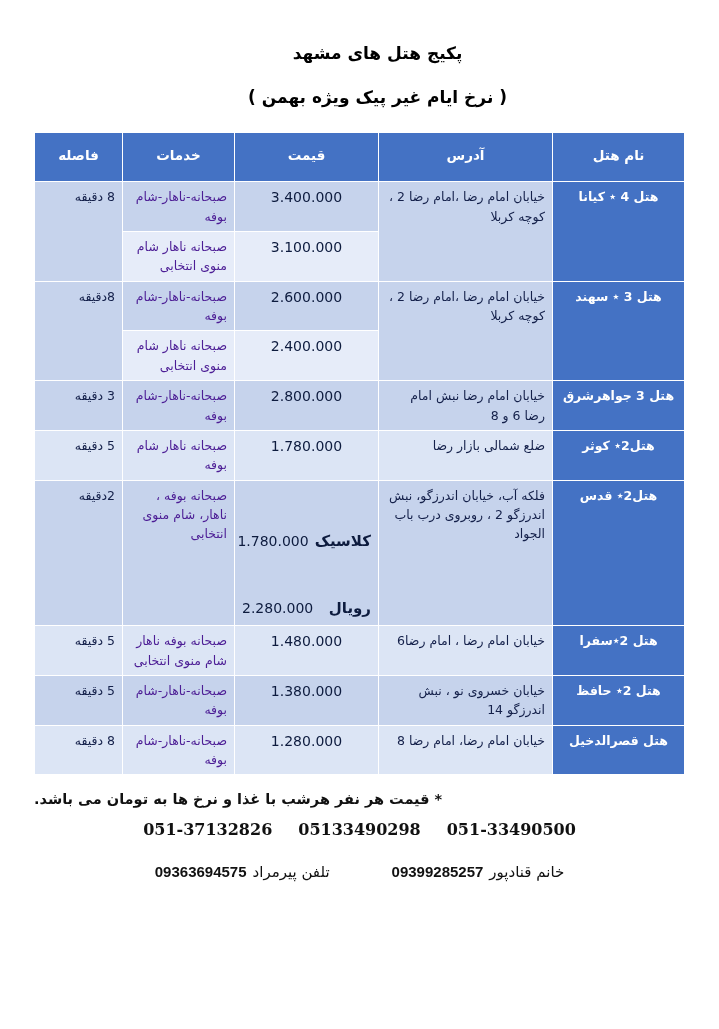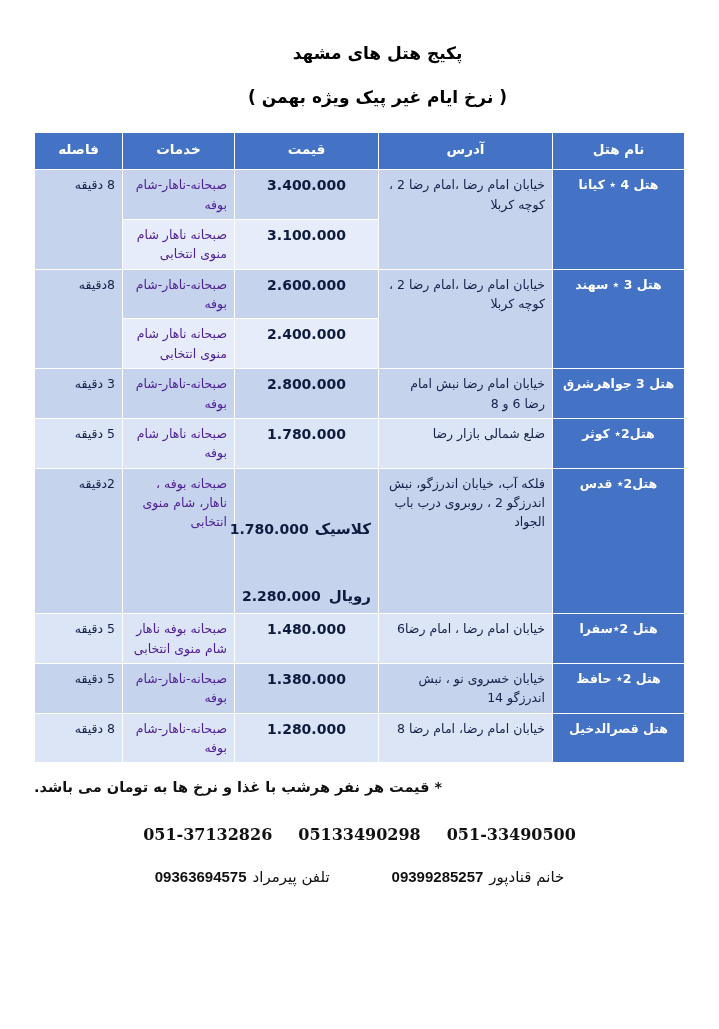--- a/index.html
+++ b/index.html
@@ -63,21 +63,21 @@
     vertical-align: top;
     font-size: 12.5px;
     line-height: 1.55;
   }
   table.pkg thead th {
     background: #4472C4;
     color: #ffffff;
     font-weight: bold;
     font-size: 13.5px;
     text-align: center;
-    padding: 6px 6px;
+    padding: 12px 6px;
     height: 24px;
   }
   
   col.c-name { width: 132px; }
   col.c-addr { width: 174px; }
   col.c-price { width: 144px; }
   col.c-serv  { width: 112px; }
   col.c-dist  { width: 88px; }
 
   td.name-cell {
@@ -106,21 +106,21 @@
     justify-content: space-between;
     align-items: baseline;
     gap: 6px;
   }
   td.price-cell .pc-label {
     font-size: 15px;
     font-weight: bold;
     margin-top: 44px;
   }
   td.price-cell .pc-num {
-    font-weight: bold;
+    font-weight: normal;
     font-size: 14px;
   }
   td.serv-cell {
     text-align: right;
     color: #4c1d95;
     font-size: 12.5px;
   }
   td.dist-cell {
     text-align: right;
     color: #14204a;
@@ -146,21 +146,21 @@
     margin-top: 12px;
     font-weight: bold;
   }
   .phone-intro {
     font-size: 14px;
     color: #111111;
     margin-top: 26px;
     text-align: center;
   }
   .phone-row {
-    margin-top: 30px;
+    margin-top: 13px;
     display: flex;
     justify-content: center;
     gap: 26px;
     direction: ltr;
     font-size: 16px;
     font-weight: bold;
     color: #111111;
     font-family: "DejaVu Serif", "Liberation Serif", serif;
   }
   .contacts-row {

